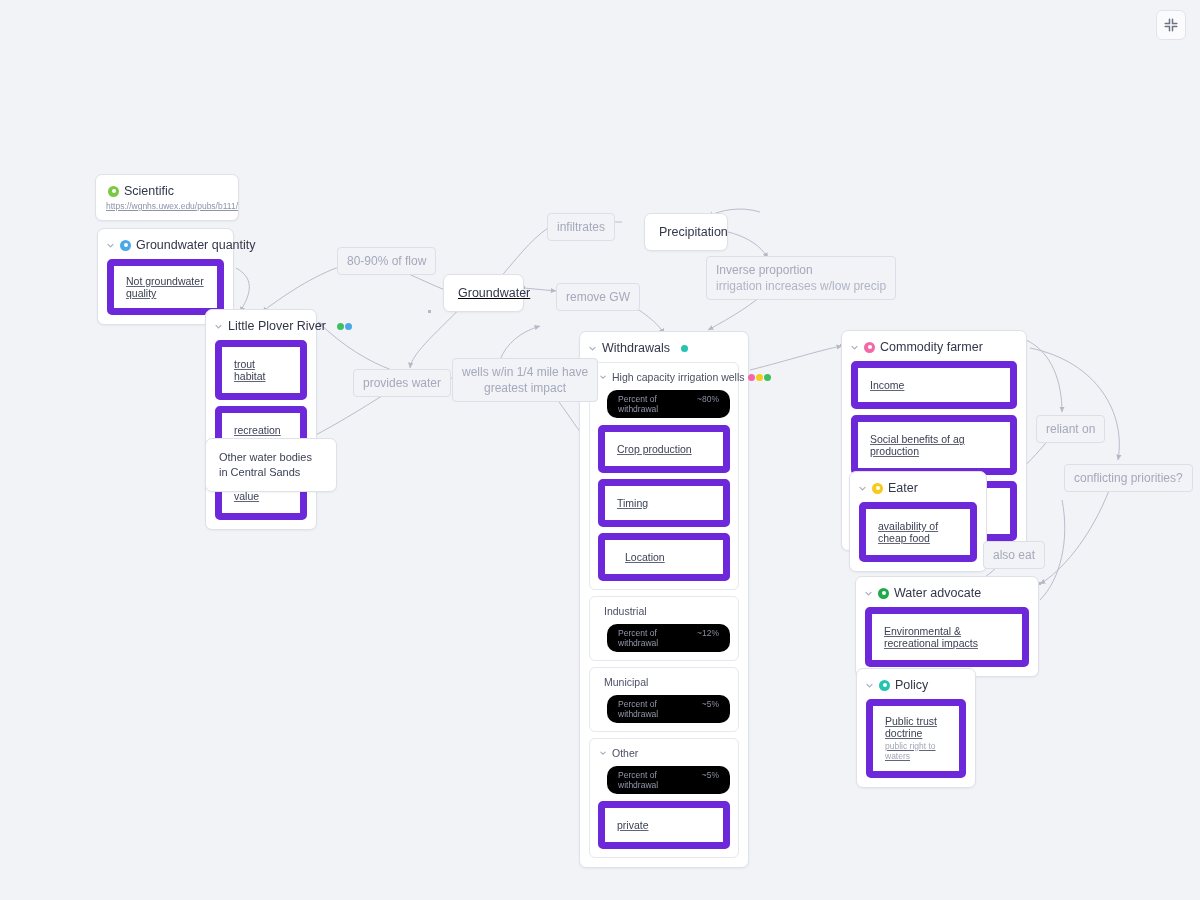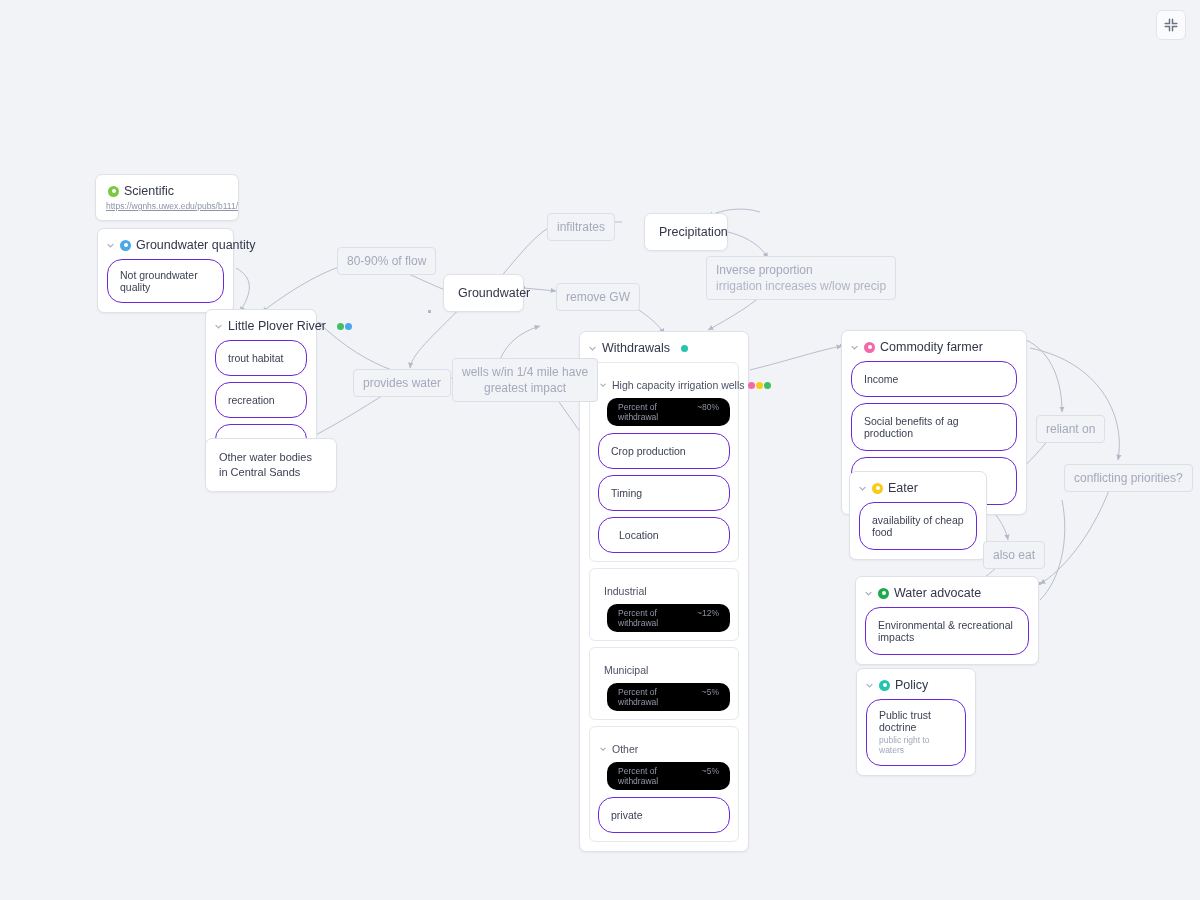--- a/index.html
+++ b/index.html
@@ -64,46 +64,46 @@
     width: 4px; height: 4px;
     margin: -2px 0 0 -2px;
     border-radius: 50%;
     background: #ffffff;
   }
 
   .dots { display: inline-flex; gap: 1px; margin-left: 6px; }
   .dot { width: 7px; height: 7px; border-radius: 50%; display: inline-block; }
 
   .child {
-    border: 1px solid #6d28d9;
-    border-radius: 15px;
+    border: 7px solid #6d28d9;
+    border-radius: 5px;
     background: #fff;
     padding: 9px 11px;
     font-size: 10.5px;
     color: #60657a;
     margin-top: 6px;
+    text-decoration: underline;
   }
   .child:first-child { margin-top: 0; }
   .child .c-title { font-size: 10.5px; color: #3c4154; }
   .child .c-sub { font-size: 8.5px; color: #a2a7ba; margin-top: 2px; }
 
   .group {
     border: 1px solid #e6e8ef;
     border-radius: 6px;
     background: #fff;
     margin-top: 6px;
     padding: 7px 8px 8px 8px;
   }
   .group:first-child { margin-top: 0; }
   .group-head {
     display: flex; align-items: center; gap: 4px;
     font-size: 10.5px; color: #4b5064;
     padding: 1px 2px 0 1px;
     white-space: nowrap;
-    margin-top: 8px;
   }
   .group-head.plain { padding-left: 6px; }
 
   .pill {
     display: inline-flex;
     align-items: baseline;
     gap: 8px;
     background: #000000;
     border-radius: 10px;
     padding: 4px 11px;
@@ -287,21 +287,21 @@
   </div>
 
   <div class="node" style="left:205px; top:438px; width:132px;">
     <div class="multi-title">Other water bodies in Central Sands</div>
   </div>
 
   <div class="node" style="left:644px; top:213px; width:84px;">
     <div class="big-title" style="text-align:center;">Precipitation</div>
   </div>
 
-  <div class="node" style="left:443px; top:274px; width:81px;">
+  <div class="node" style="left:443px; top:274px; width:81px;text-decoration:underline;">
     <div class="big-title" style="text-align:center;">Groundwater</div>
   </div>
 
   <div class="node" style="left:579px; top:331px; width:170px;">
     <div class="node-head">
       <span class="chev">
           <svg width="9" height="9" viewBox="0 0 9 9" fill="none" stroke="#a9aec0" stroke-width="1.2" stroke-linecap="round">
             <path d="M2 3.4 L4.5 5.9 L7 3.4"></path>
           </svg>
         </span>

